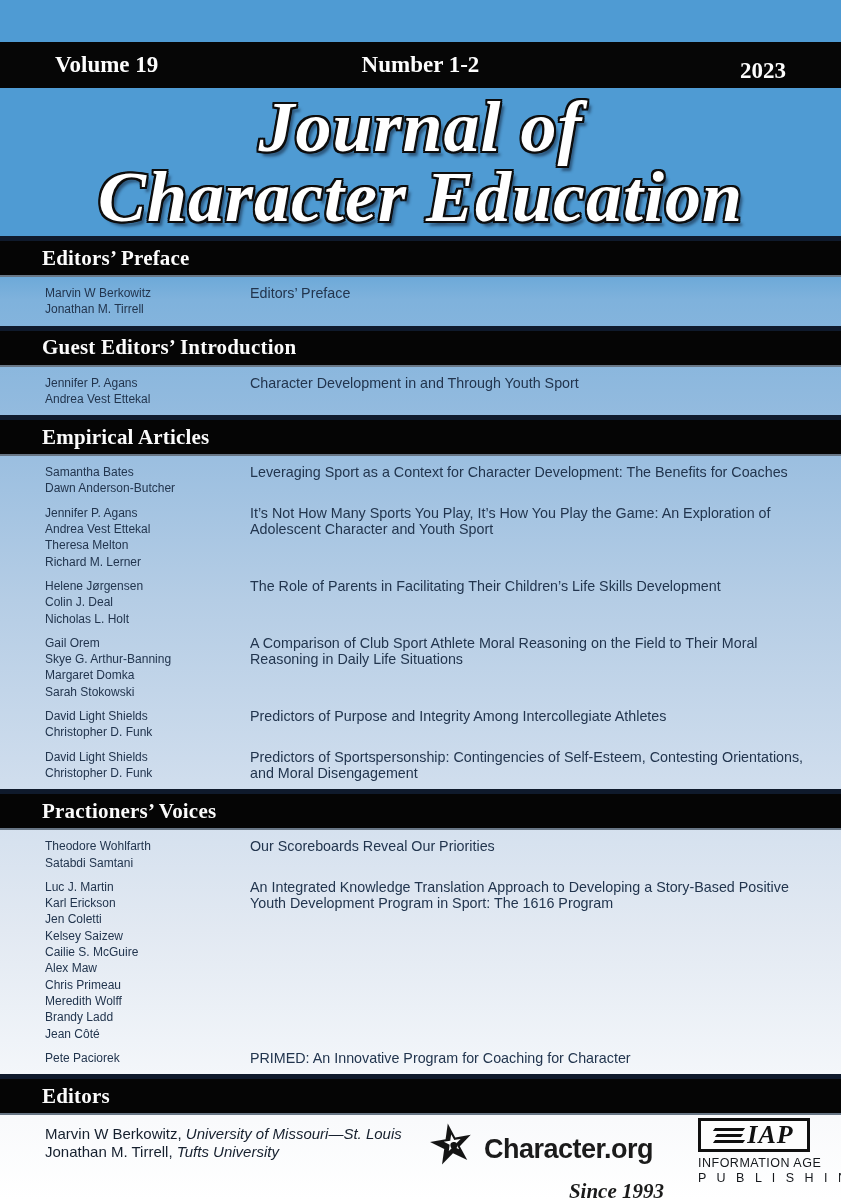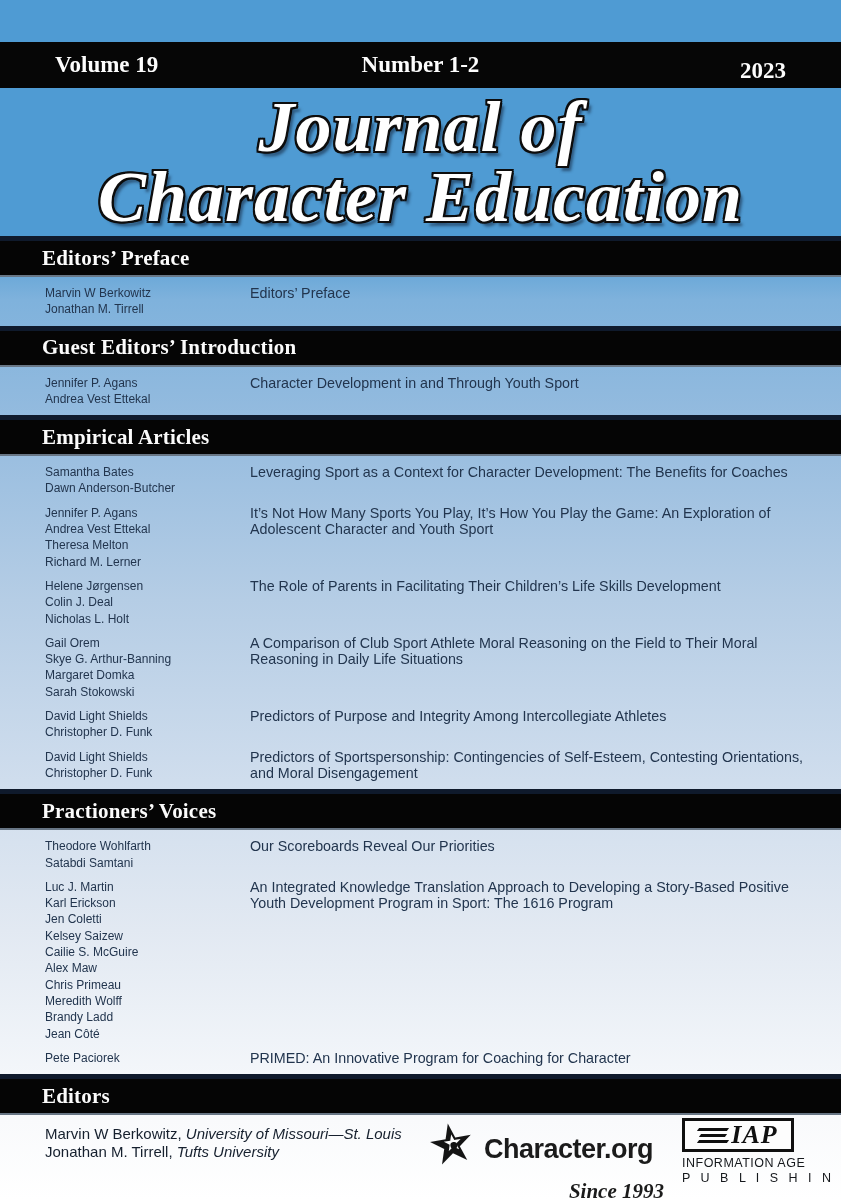--- a/index.html
+++ b/index.html
@@ -35,21 +35,21 @@
   .p-affil{font-style:italic;}
   .charorg{position:absolute;left:428px;top:8px;width:240px;}
   .char-row{display:flex;align-items:center;}
   .star-wrap{position:relative;width:52px;height:52px;flex:none;transform:rotate(-10deg);}
   .star-black{position:absolute;left:0;top:-6px;font-size:54px;line-height:54px;color:#141414;font-family:"DejaVu Sans",sans-serif;}
   .star-white{position:absolute;left:16px;top:9px;font-size:22px;line-height:22px;color:#ffffff;font-family:"DejaVu Sans",sans-serif;}
   .star-dot{position:absolute;left:23px;top:19px;width:7px;height:7px;border-radius:50%;background:#141414;}
   .char-word{font-size:27px;font-weight:700;color:#1b1b1b;letter-spacing:-.5px;margin-left:4px;}
   .char-since{font-family:"Liberation Serif","DejaVu Serif",serif;font-style:italic;font-weight:600;
     font-size:21px;color:#1b1b1b;text-align:right;margin-top:4px;padding-right:4px;}
-  .iap{position:absolute;left:682px;top:3px;width:112px;text-align:center;}
+  .iap{position:absolute;left:698px;top:3px;width:112px;text-align:center;}
   .iap-box{border:3px solid #101010;background:#fdfdfd;height:28px;display:flex;align-items:center;justify-content:center;}
   .iap-lines{display:inline-flex;flex-direction:column;margin-right:3px;}
   .iap-lines i{display:block;width:30px;height:3px;background:#101010;margin:1.5px 0;transform:skewX(-35deg);}
   .iap-lines i:nth-child(2){width:26px;margin-left:2px;}
   .iap-lines i:nth-child(3){width:30px;}
   .iap-acronym{font-family:"Liberation Serif","DejaVu Serif",serif;font-style:italic;font-weight:700;
     font-size:26px;color:#101010;letter-spacing:1px;}
   .iap-line1{font-size:12.5px;color:#15181c;margin-top:4px;letter-spacing:.5px;white-space:nowrap;text-align:right;}
   .iap-line2{font-size:12.5px;color:#15181c;letter-spacing:3.5px;margin-top:1px;white-space:nowrap;}
 </style>

